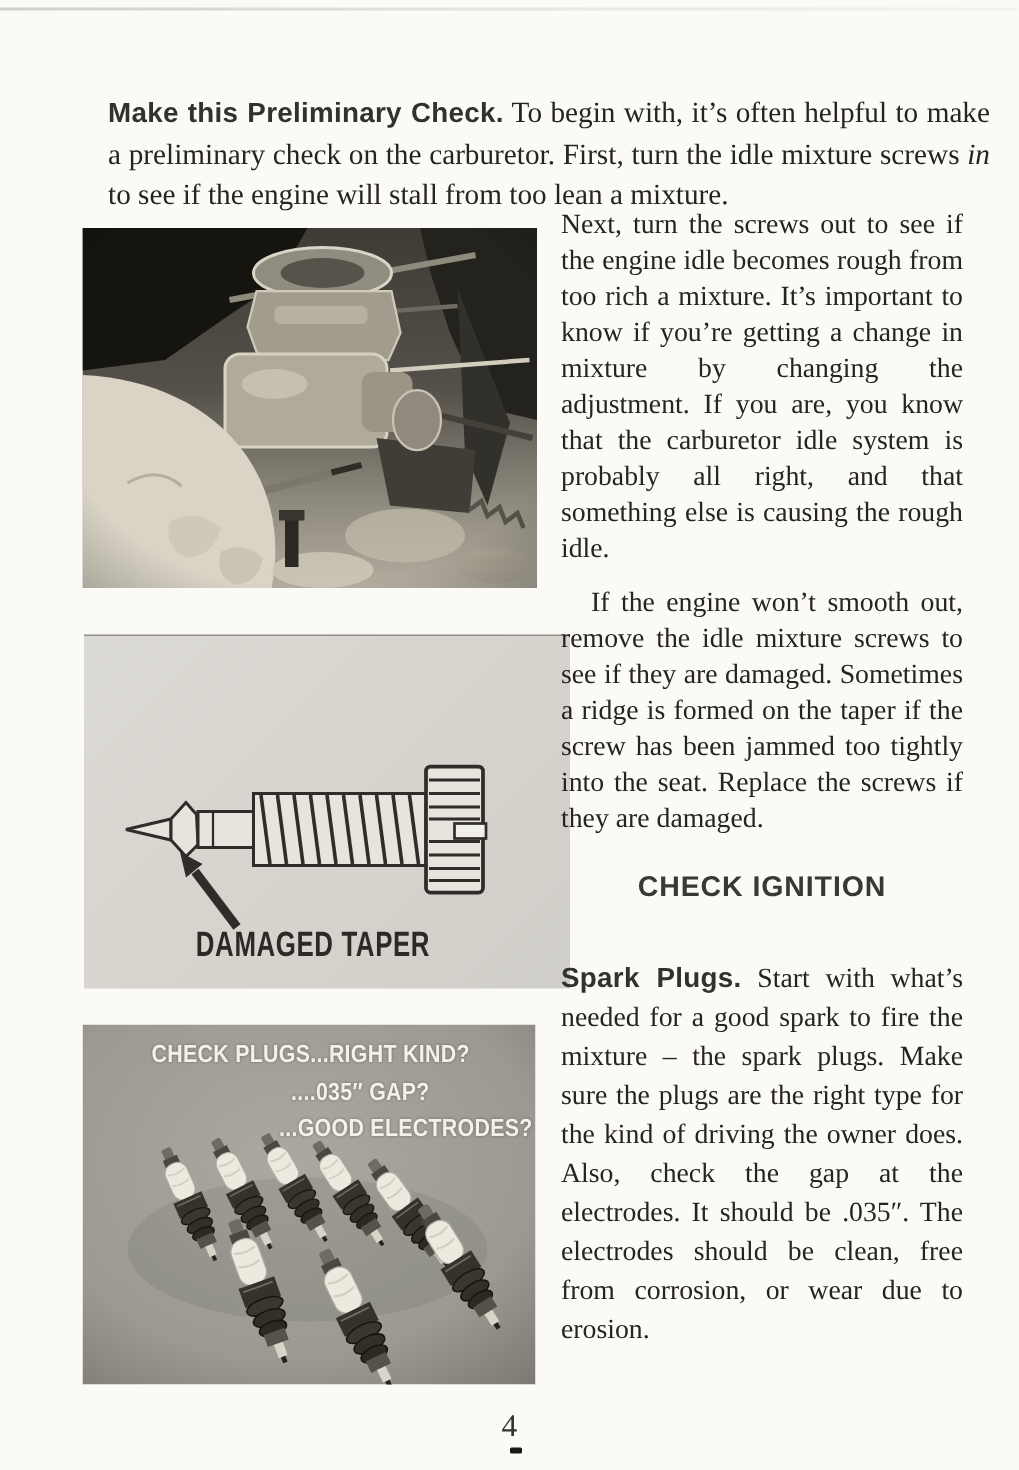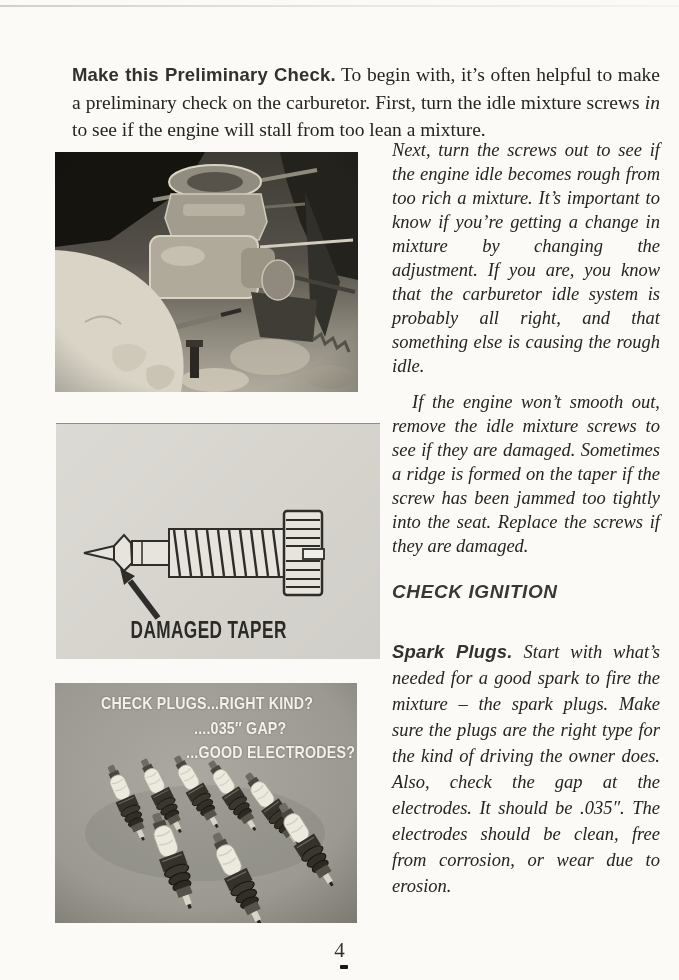--- a/index.html
+++ b/index.html
@@ -23,29 +23,29 @@
   .intro{
     position:absolute;left:55px;top:44px;width:588px;margin:17px;
     font-size:19.5px;line-height:27.5px;text-align:justify;
   }
   .lead-sans{
     font-family:"Liberation Sans", sans-serif;font-weight:bold;
     font-size:18.5px;color:#33312c;letter-spacing:.2px;
   }
   
   .col{
-    position:absolute;left:392px;top:138px;width:268px;
-    font-size:18.5px;line-height:24px;text-align:justify;font-style:italic;
+    position:absolute;left:374px;top:138px;width:268px;
+    font-size:18.5px;line-height:24px;text-align:justify;
   }
   .col p{margin:0 0 12px 0;}
   .col p.indent{text-indent:20px;}
   .col .section-head{
     font-family:"Liberation Sans", sans-serif;font-weight:bold;
     font-size:19px;color:#3a3833;letter-spacing:.6px;
-    margin:22px 0 14px 0;text-align:left;
+    margin:22px 0 14px 0;text-align:center;
   }
   .col .p3{line-height:26px;margin-top:35px;}
   
   .fig{position:absolute;}
   .fig svg{display:block;}
   #fig-carb{left:55px;top:152px;width:303px;height:240px;}
   #fig-taper{
     left:56px;top:423px;width:324px;height:235px;
     background:linear-gradient(135deg,#dcdad4,#d5d3cc 60%,#d0cec8);
     border-top:1px solid #8f8d85;

